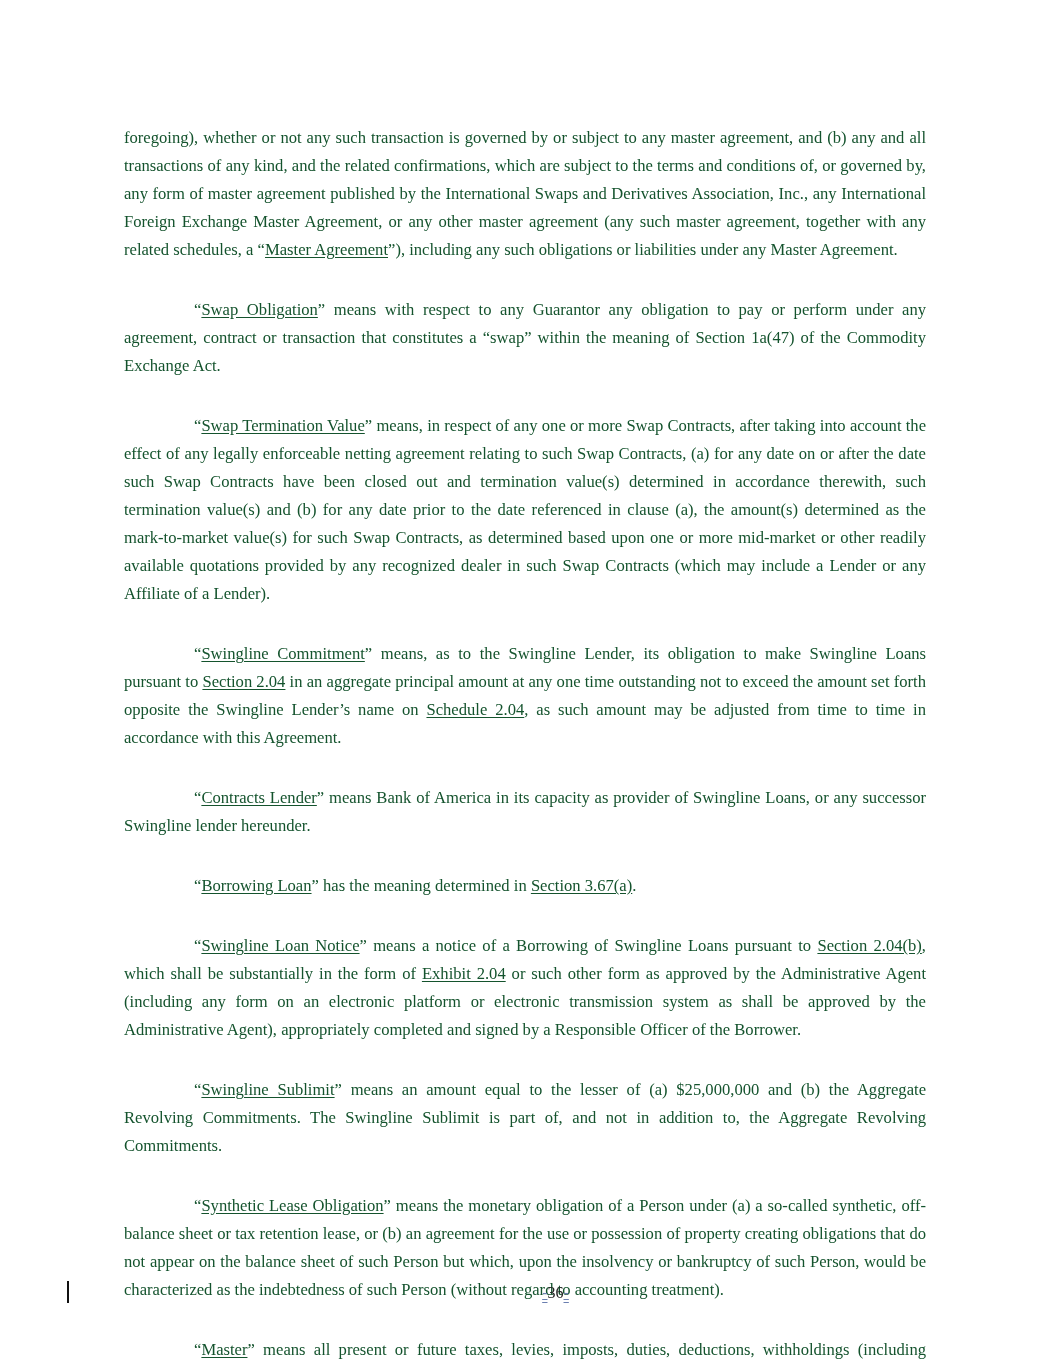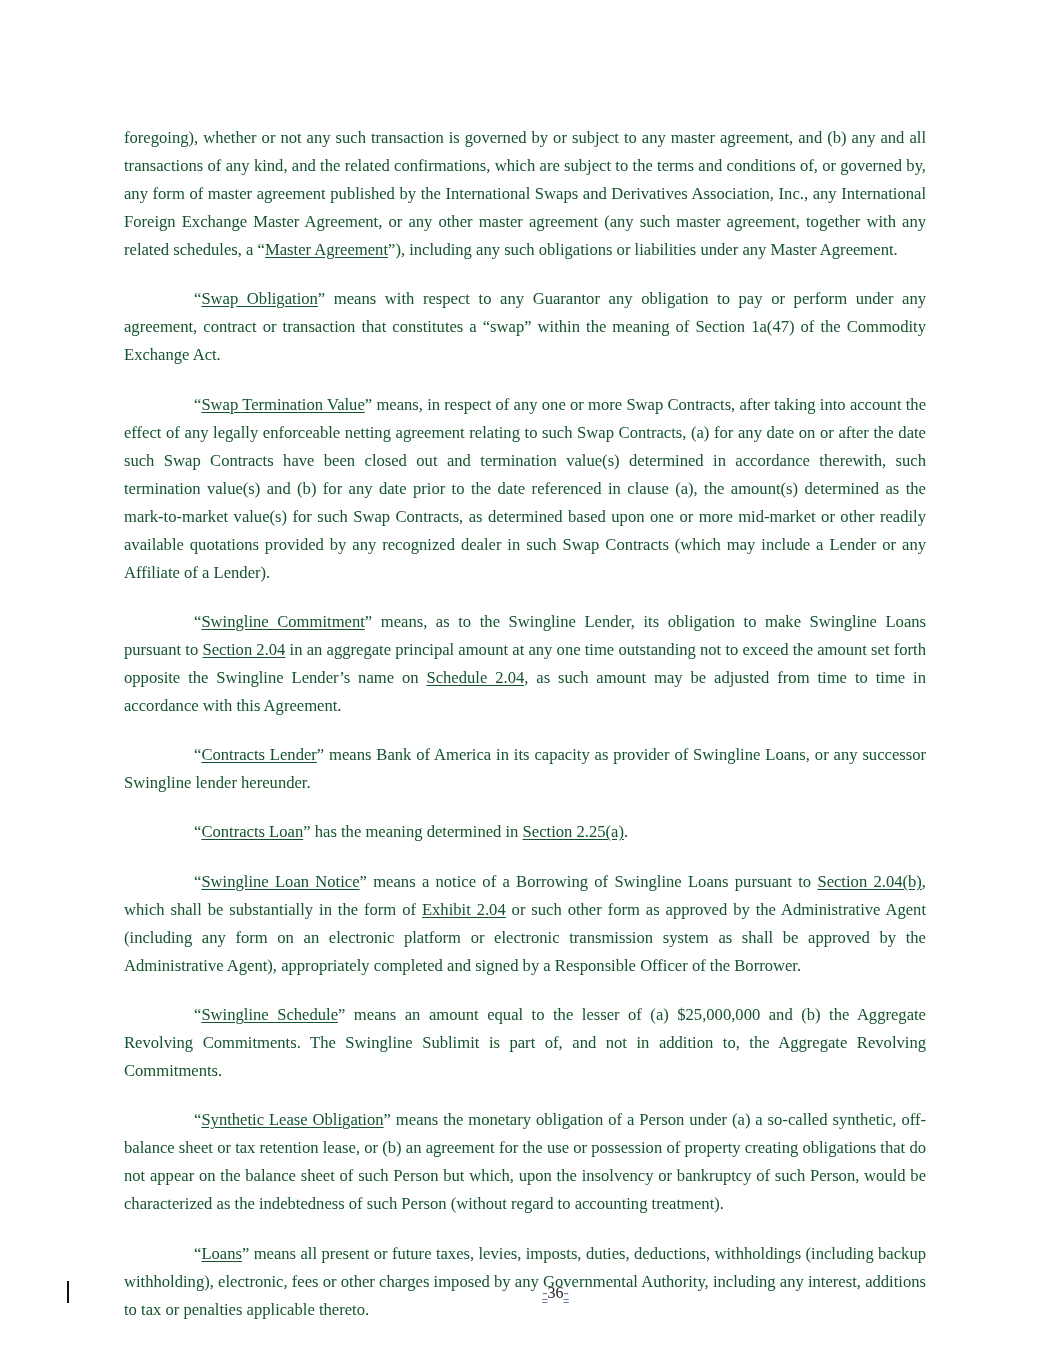--- a/index.html
+++ b/index.html
@@ -3,42 +3,42 @@
   <meta charset="utf-8">
   <style>
     html, body { margin: 0; padding: 0; background: #ffffff; }
     body { width: 1055px; height: 1365px; position: relative; overflow: hidden; }
     .page {
       position: absolute; left: 124px; top: 124px; width: 802px;
       font-family: "Liberation Serif", serif; font-size: 16.6px; line-height: 28px;
       color: #14532d; text-align: justify;
     }
     .para { margin: 0 0 21.3px 0; }
-    .indent { text-indent: 70px; }
+    .indent { text-indent: 70px; margin-top: 32px; }
     .u { text-decoration: underline; text-underline-offset: 2px; }
     .revbar { position: absolute; left: 67px; top: 1281px; width: 2px; height: 22px; background: #111; }
     .pagenum {
       position: absolute; left: 0; width: 1055px; top: 1284px; text-align: center;
       font-family: "Liberation Serif", serif; font-size: 16px; color: #222; padding-left: 28px;
     }
     .pagenum .dash { color: #6b7fb0; text-decoration: underline double; }
   </style>
 </head>
 <body>
 
 <div class="page" id="doc-body">
     <p class="para"><span>foregoing), whether or not any such transaction is governed by or subject to any master agreement, and (b) any and all transactions of any kind, and the related confirmations, which are subject to the terms and conditions of, or governed by, any form of master agreement published by the International Swaps and Derivatives Association, Inc., any International Foreign Exchange Master Agreement, or any other master agreement (any such master agreement, together with any related schedules, a “</span><span class="u">Master Agreement</span><span>”), including any such obligations or liabilities under any Master Agreement.</span></p>
     <p class="para indent"><span>“</span><span class="u">Swap Obligation</span><span>” means with respect to any Guarantor any obligation to pay or perform under any agreement, contract or transaction that constitutes a “swap” within the meaning of Section 1a(47) of the Commodity Exchange Act.</span></p>
     <p class="para indent"><span>“</span><span class="u">Swap Termination Value</span><span>” means, in respect of any one or more Swap Contracts, after taking into account the effect of any legally enforceable netting agreement relating to such Swap Contracts, (a) for any date on or after the date such Swap Contracts have been closed out and termination value(s) determined in accordance therewith, such termination value(s) and (b) for any date prior to the date referenced in clause (a), the amount(s) determined as the mark-to-market value(s) for such Swap Contracts, as determined based upon one or more mid-market or other readily available quotations provided by any recognized dealer in such Swap Contracts (which may include a Lender or any Affiliate of a Lender).</span></p>
     <p class="para indent"><span>“</span><span class="u">Swingline Commitment</span><span>” means, as to the Swingline Lender, its obligation to make Swingline Loans pursuant to </span><span class="u">Section 2.04</span><span> in an aggregate principal amount at any one time outstanding not to exceed the amount set forth opposite the Swingline Lender’s name on </span><span class="u">Schedule 2.04</span><span>, as such amount may be adjusted from time to time in accordance with this Agreement.</span></p>
     <p class="para indent"><span>“</span><span class="u">Contracts Lender</span><span>” means Bank of America in its capacity as provider of Swingline Loans, or any successor Swingline lender hereunder.</span></p>
-    <p class="para indent"><span>“</span><span class="u">Contracts Loan</span><span>” has the meaning determined in </span><span class="u">Section 2.25(a)</span><span>.</span></p>
+    <p class="para indent"><span>“</span><span class="u">Borrowing Loan</span><span>” has the meaning determined in </span><span class="u">Section 3.67(a)</span><span>.</span></p>
     <p class="para indent"><span>“</span><span class="u">Swingline Loan Notice</span><span>” means a notice of a Borrowing of Swingline Loans pursuant to </span><span class="u">Section 2.04(b)</span><span>, which shall be substantially in the form of </span><span class="u">Exhibit 2.04</span><span> or such other form as approved by the Administrative Agent (including any form on an electronic platform or electronic transmission system as shall be approved by the Administrative Agent), appropriately completed and signed by a Responsible Officer of the Borrower.</span></p>
-    <p class="para indent"><span>“</span><span class="u">Swingline Schedule</span><span>” means an amount equal to the lesser of (a) $25,000,000 and (b) the Aggregate Revolving Commitments. The Swingline Sublimit is part of, and not in addition to, the Aggregate Revolving Commitments.</span></p>
+    <p class="para indent"><span>“</span><span class="u">Swingline Sublimit</span><span>” means an amount equal to the lesser of (a) $25,000,000 and (b) the Aggregate Revolving Commitments. The Swingline Sublimit is part of, and not in addition to, the Aggregate Revolving Commitments.</span></p>
     <p class="para indent"><span>“</span><span class="u">Synthetic Lease Obligation</span><span>” means the monetary obligation of a Person under (a) a so-called synthetic, off-balance sheet or tax retention lease, or (b) an agreement for the use or possession of property creating obligations that do not appear on the balance sheet of such Person but which, upon the insolvency or bankruptcy of such Person, would be characterized as the indebtedness of such Person (without regard to accounting treatment).</span></p>
-    <p class="para indent"><span>“</span><span class="u">Loans</span><span>” means all present or future taxes, levies, imposts, duties, deductions, withholdings (including backup withholding), electronic, fees or other charges imposed by any Governmental Authority, including any interest, additions to tax or penalties applicable thereto.</span></p>
+    <p class="para indent"><span>“</span><span class="u">Master</span><span>” means all present or future taxes, levies, imposts, duties, deductions, withholdings (including backup withholding), electronic, fees or other charges imposed by any Governmental Authority, including any interest, additions to tax or penalties applicable thereto.</span></p>
   </div>
 
 <div class="revbar"></div>
 
 <div class="pagenum">
   <span class="dash">-</span><span>36</span><span class="dash">-</span>
 </div>
 
 </body></html>

